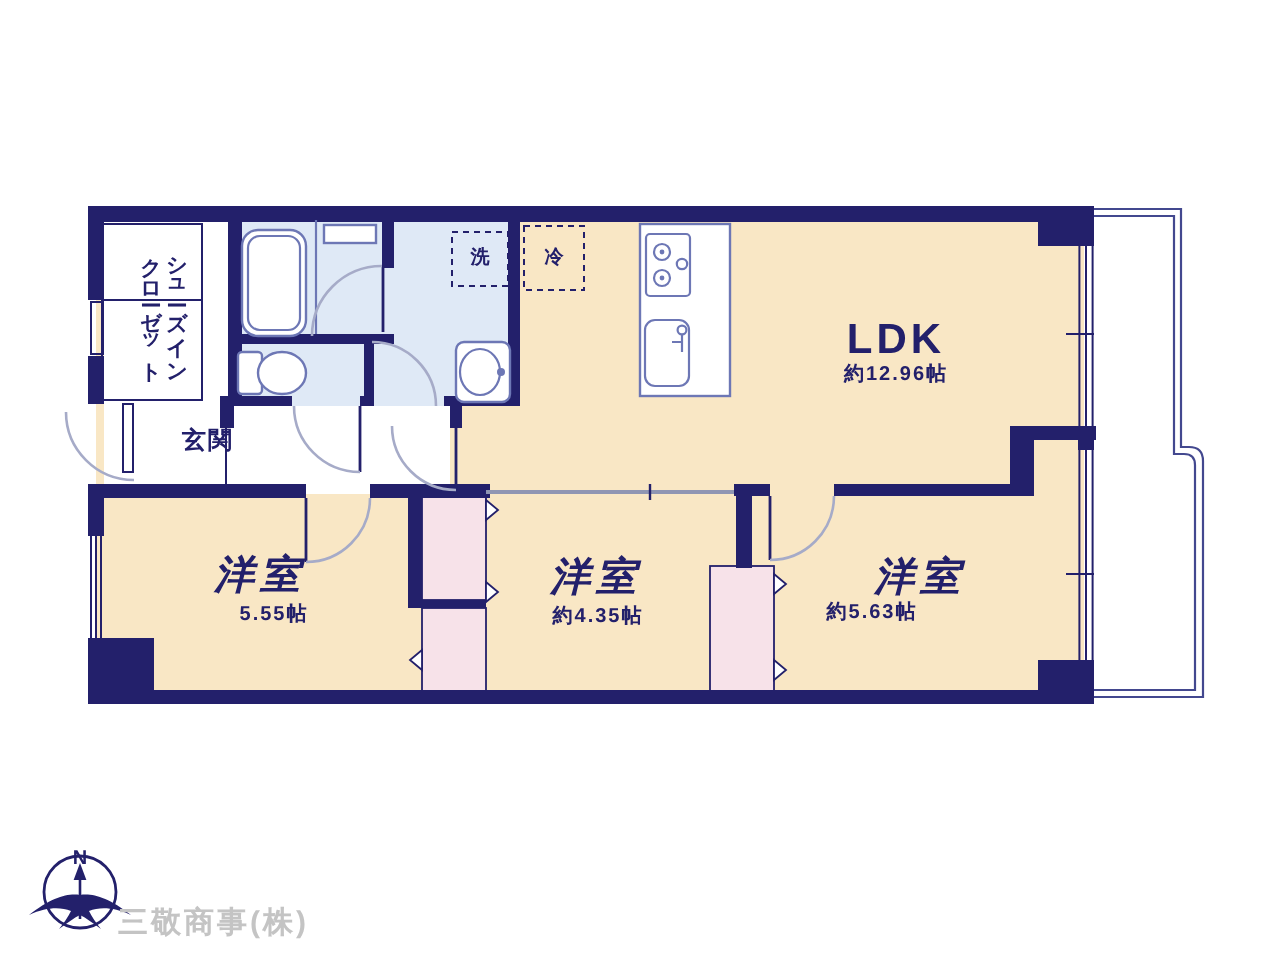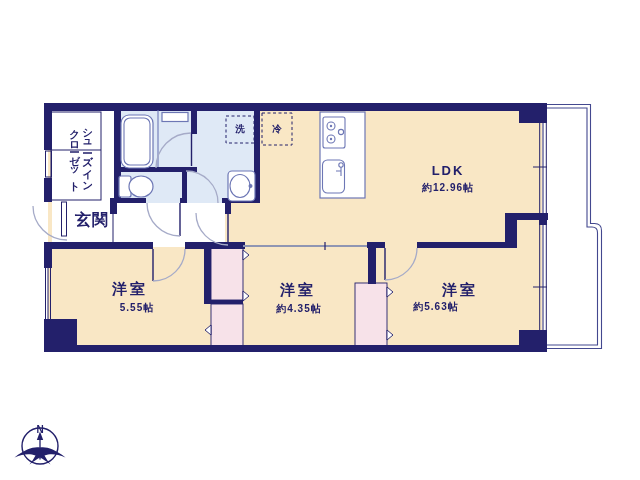--- a/index.html
+++ b/index.html
@@ -5,23 +5,23 @@
   html,body{margin:0;padding:0;background:#fff;}
   .stage{
     position:relative;width:640px;height:480px;background:#fff;overflow:hidden;
     font-family:"Liberation Sans","DejaVu Sans",sans-serif;
   }
   .stage svg{position:absolute;left:0;top:0;}
   .lbl{
     position:absolute;transform:translate(-50%,-50%);
     font-weight:bold;color:var(--text-navy);white-space:nowrap;line-height:1;
   }
-  .lbl.room{font-size:15px;letter-spacing:3px;}
+  .lbl.room{font-size:20px;letter-spacing:3px;font-style:italic;}
   .lbl.size{font-size:10px;letter-spacing:1px;}
-  .lbl.small{font-size:16px;letter-spacing:1px;}
+  .lbl.small{font-size:12px;letter-spacing:1px;margin-left:12px;}
   .vlabel{
     position:absolute;writing-mode:vertical-rl;text-orientation:upright;
     font-weight:bold;color:var(--text-navy);font-size:10.5px;line-height:13px;
     letter-spacing:1px;
   }
   .vlabel span{display:block;}
   .company{
     position:absolute;font-size:15px;font-weight:bold;letter-spacing:1.5px;
     color:var(--company-gray);
   }
@@ -211,21 +211,21 @@
       <circle class="compass-stroke" cx="40" cy="446" r="18" stroke-width="1.4"></circle>
       <path class="compass-fill" d="M40,431.5 L36.8,440 L43.2,440 Z"></path>
       <line class="compass-stroke" x1="40" y1="440" x2="40" y2="459.5" stroke-width="1.3"></line>
       <path class="compass-fill" d="M40,447.5 C34,446.5 26,448.5 14.5,457.5 C23.5,453.5 30,453.5 35.5,455.5
            C34,458.5 32,461.5 29.5,464.5 C33.5,461.5 37,459 40,457.5
            C43,459 46.5,461.5 50.5,464.5 C48,461.5 46,458.5 44.5,455.5
            C50,453.5 56.5,453.5 65.5,457.5 C54,448.5 46,446.5 40,447.5 Z"></path>
     </g>
   </svg>
 
-  <div class="lbl" style="left:448px;top:170px;font-size:13px;letter-spacing:2px;">LDK</div>
+  <div class="lbl" style="left:448px;top:170px;font-size:21px;letter-spacing:2px;">LDK</div>
   <div class="lbl size" style="left:448px;top:188px;">約12.96帖</div>
 
   <div class="lbl room" style="left:130px;top:288px;">洋室</div>
   <div class="lbl size" style="left:137px;top:308px;">5.55帖</div>
 
   <div class="lbl room" style="left:298px;top:289px;">洋室</div>
   <div class="lbl size" style="left:299px;top:309px;">約4.35帖</div>
 
   <div class="lbl room" style="left:460px;top:289px;">洋室</div>
   <div class="lbl size" style="left:436px;top:307px;">約5.63帖</div>
@@ -235,13 +235,14 @@
   <div class="lbl" style="left:240px;top:129px;font-size:9.5px;">洗</div>
   <div class="lbl" style="left:277px;top:129px;font-size:9.5px;">冷</div>
 
   <div class="vlabel" style="left:64px;top:121px;width:30px;height:74px;">
     <span>シューズイン</span>
     <span>クローゼット</span>
   </div>
 
   <div class="lbl" style="left:40px;top:430px;font-size:10px;">N</div>
 
+  <div class="company" style="left:59px;top:452px;">三敬商事(株)</div>
 </div>
 
 </body></html>

